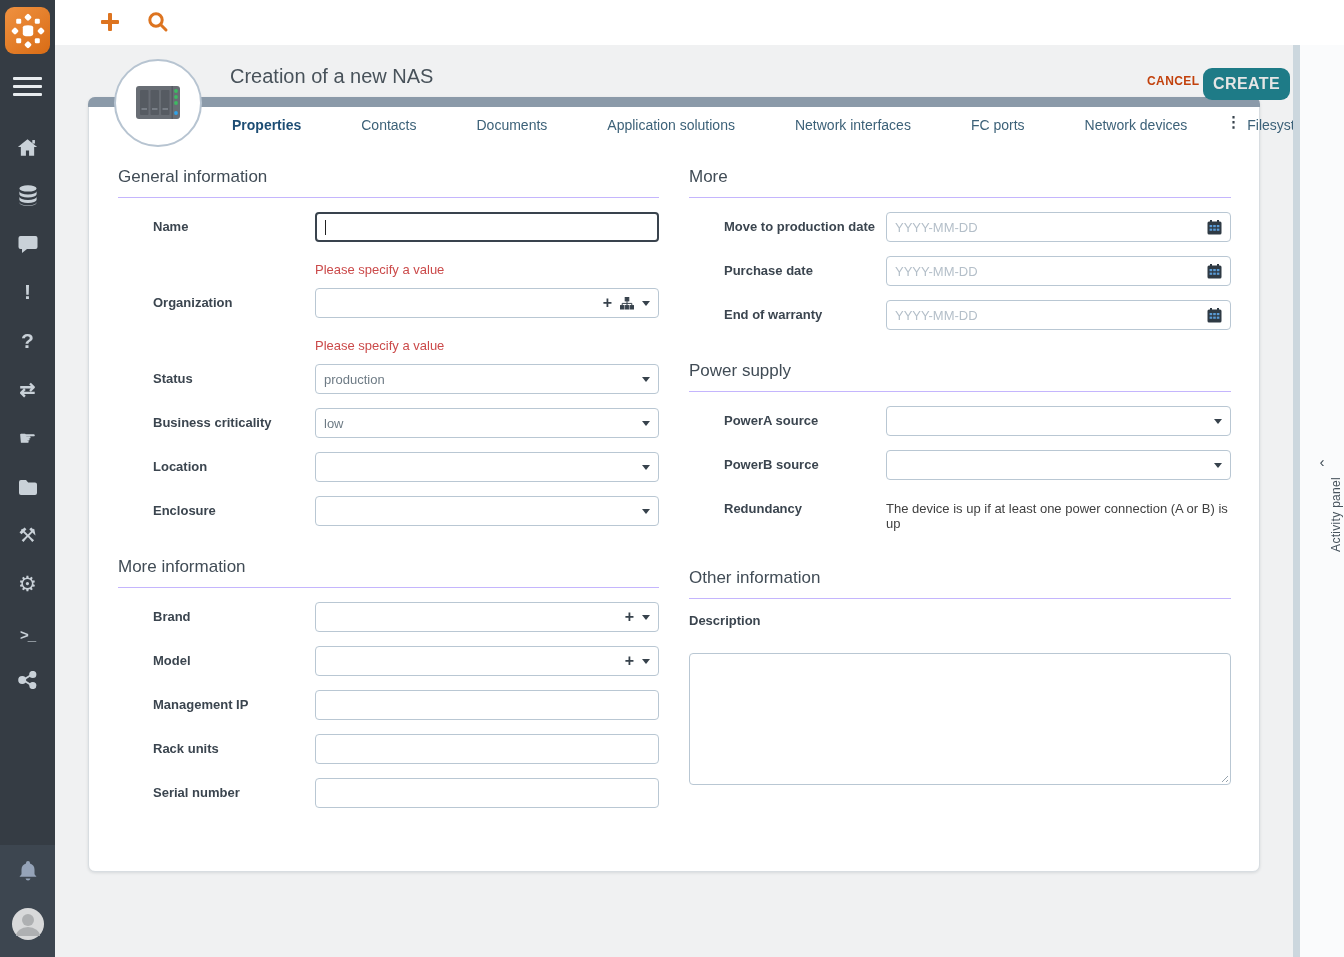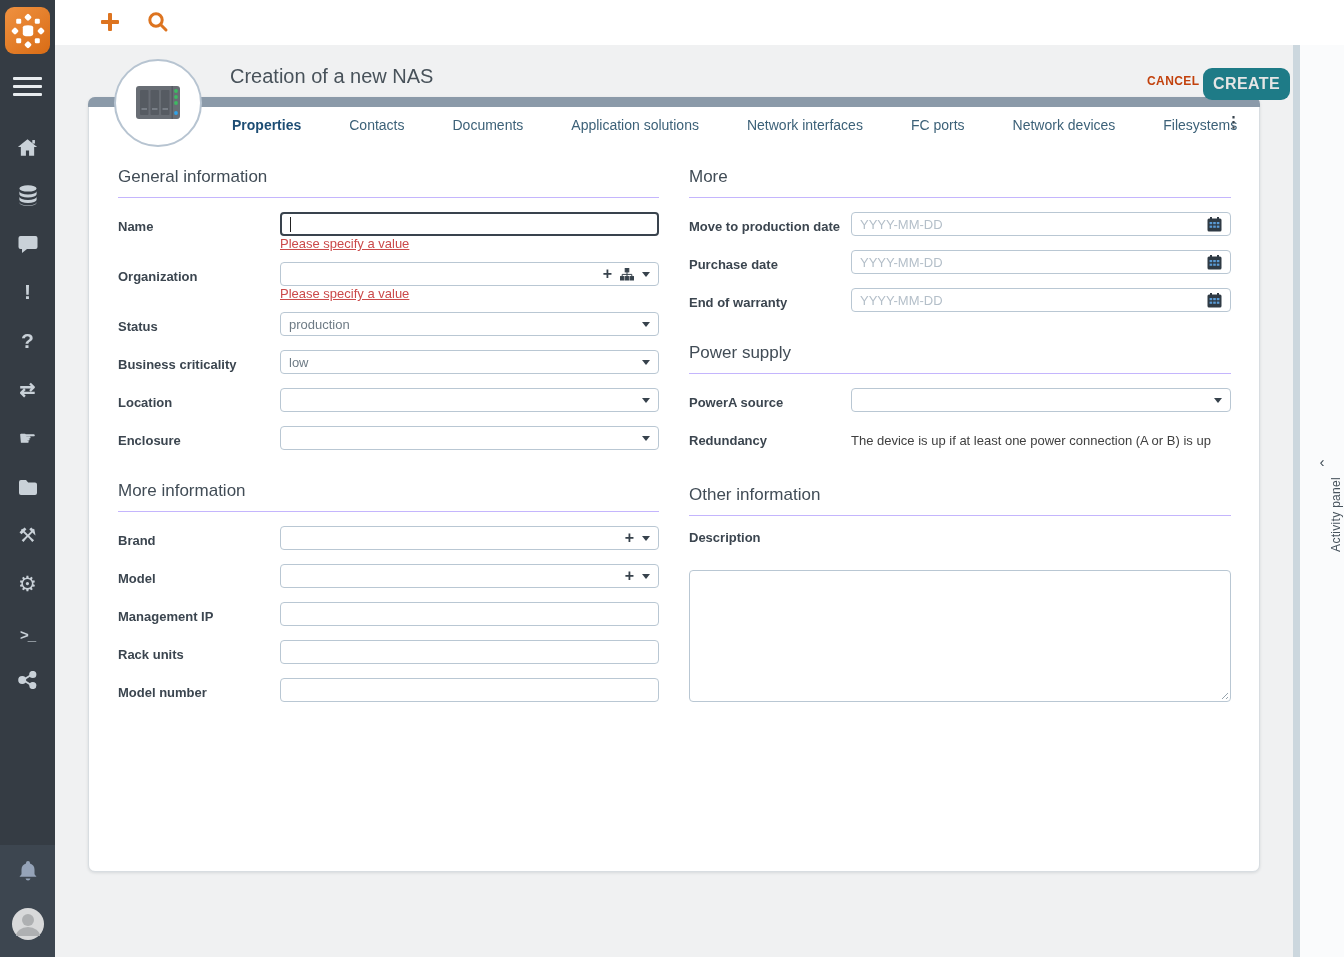--- a/index.html
+++ b/index.html
@@ -37,42 +37,42 @@
   .obj-circle { position:absolute; left:59px; top:14px; width:88px; height:88px; border-radius:50%;
                 background:#fff; border:2px solid #b7c4d1; z-index:6; display:flex; align-items:center; justify-content:center; }
   .page-title { position:absolute; left:175px; top:20px; font-size:20px; color:var(--title,#48525a); z-index:6; }
   .cancel-btn { position:absolute; left:1092px; top:29px; font-size:12px; font-weight:bold; color:#c2410c; letter-spacing:.4px; cursor:pointer; z-index:6; }
   .create-btn { position:absolute; left:1148px; top:23px; background:var(--teal,#1e7b87); color:#e5e5e5; font-size:16px;
                 font-weight:bold; padding:7px 10px; border-radius:9px; letter-spacing:.4px; cursor:pointer; z-index:6; }
   
   .card { position:absolute; left:33px; top:52px; width:1172px; height:775px; background:#fff;
           border:1px solid #d8dde1; border-radius:7px; box-shadow:0 1px 3px rgba(60,70,80,.14); }
   .card-strip { position:absolute; left:-1px; right:-1px; top:-1px; height:10px; background:var(--card-strip,#8b9aa9); border-radius:7px 7px 0 0; }
-  .tabs { position:absolute; left:0; right:0; top:9px; height:35px; display:flex; align-items:center; padding-left:143px; gap:48px; }
+  .tabs { position:absolute; left:0; right:0; top:9px; height:35px; display:flex; align-items:center; padding-left:143px; gap:60px; }
   .tab { font-size:14px; color:var(--tab-inactive,#3c6178); cursor:pointer; white-space:nowrap; }
   .tab.active { color:var(--tab-active,#1d4d74); font-weight:bold; }
   .tabs-menu { position:absolute; right:18px; top:17px; font-size:15px; font-weight:bold; color:#37424c; cursor:pointer; line-height:14px; }
   
   .form { position:absolute; left:0; right:0; top:44px; bottom:0; }
   .col { position:absolute; top:24px; }
   .col-left { left:29px; width:541px; }
   .col-right { left:600px; width:542px; }
   .section-heading { font-size:17px; color:var(--heading,#414c56); line-height:22px; padding-bottom:9px;
                      border-bottom:1px solid #c4b5fd; margin-bottom:14px; }
   .mt30 { margin-top:30px; } .mt36 { margin-top:36px; }
   .row { display:flex; margin-bottom:14px; }
   .row.with-err { margin-bottom:11px; }
-  .lbl { width:162px; flex:none; font-size:13px; font-weight:bold; color:var(--label,#3b454f); padding-top:7px; }
+  .lbl { width:162px; flex:none; font-size:13px; font-weight:bold; color:var(--label,#3b454f); padding-top:7px;margin-left:35px; }
   .ctl-wrap { flex:1; min-width:0; }
-  .ctl { height:24px; border:1px solid var(--border,#b9c7d3); border-radius:4px; background:#fff;
+  .ctl { height:30px; border:1px solid var(--border,#b9c7d3); border-radius:4px; background:#fff;
          display:flex; align-items:center; padding:0 8px; font-size:13px; color:var(--value-text,#6e7b85); cursor:pointer; }
   .ctl.text { cursor:text; }
   .ctl.focused { border:2px solid #39434d; border-radius:4px; }
   .cursor { display:inline-block; width:1px; height:15px; background:#222; }
-  .err { margin-top:0; font-size:13px; color:var(--error,#cb4a4a);text-decoration:underline; }
+  .err { margin-top:20px; font-size:13px; color:var(--error,#cb4a4a); }
   .ctl-icons { margin-left:auto; display:flex; align-items:center; gap:8px; }
   .plus-mini { font-size:16px; font-weight:bold; color:#37424c; line-height:14px; }
   .caret { width:0; height:0; border-left:4px solid transparent; border-right:4px solid transparent; border-top:5px solid #37424c; }
   .placeholder { color:var(--placeholder,#b4bfc9); }
   .static-text { font-size:13px; color:#404040; padding-top:7px; flex:1; }
   .desc-label { font-size:13px; font-weight:bold; color:var(--label,#3b454f); margin-bottom:25px; }
   .textarea { position:relative; width:542px; height:132px; border:1px solid var(--border,#b9c7d3); border-radius:4px; background:#fff; cursor:text; }
   .resize-grip { position:absolute; right:2px; bottom:2px; width:9px; height:9px;
      background:repeating-linear-gradient(135deg, transparent 0 2px, #97a4ae 2px 3px); 
      clip-path:polygon(100% 0, 100% 100%, 0 100%); cursor:nwse-resize; }
@@ -343,21 +343,21 @@
           <div class="row">
             <div class="lbl">Rack units</div>
             <div class="ctl-wrap">
                 <div class="ctl text">
                   <span></span>
                 </div>
               </div>
           </div>
 
           <div class="row">
-            <div class="lbl">Model number</div>
+            <div class="lbl">Serial number</div>
             <div class="ctl-wrap">
                 <div class="ctl text">
                   <span></span>
                 </div>
               </div>
           </div>
 
         </div>
 
         <div class="col col-right">
@@ -442,20 +442,31 @@
             <div class="ctl-wrap">
                 <div class="ctl">
               <span></span>
                   <span class="ctl-icons">
                     <span class="caret"></span>
                   </span>
             </div>
               </div>
           </div>
 
+          <div class="row">
+            <div class="lbl">PowerB source</div>
+            <div class="ctl-wrap">
+                <div class="ctl">
+              <span></span>
+                  <span class="ctl-icons">
+                    <span class="caret"></span>
+                  </span>
+            </div>
+              </div>
+          </div>
 
           <div class="row" style="margin-top:10px">
             <div class="lbl">Redundancy</div>
             <div class="static-text">The device is up if at least one power connection (A or B) is up</div>
           </div>
 
           <div class="section-heading mt36">Other information</div>
 
           <div class="desc-label">Description</div>
           <div class="textarea">

